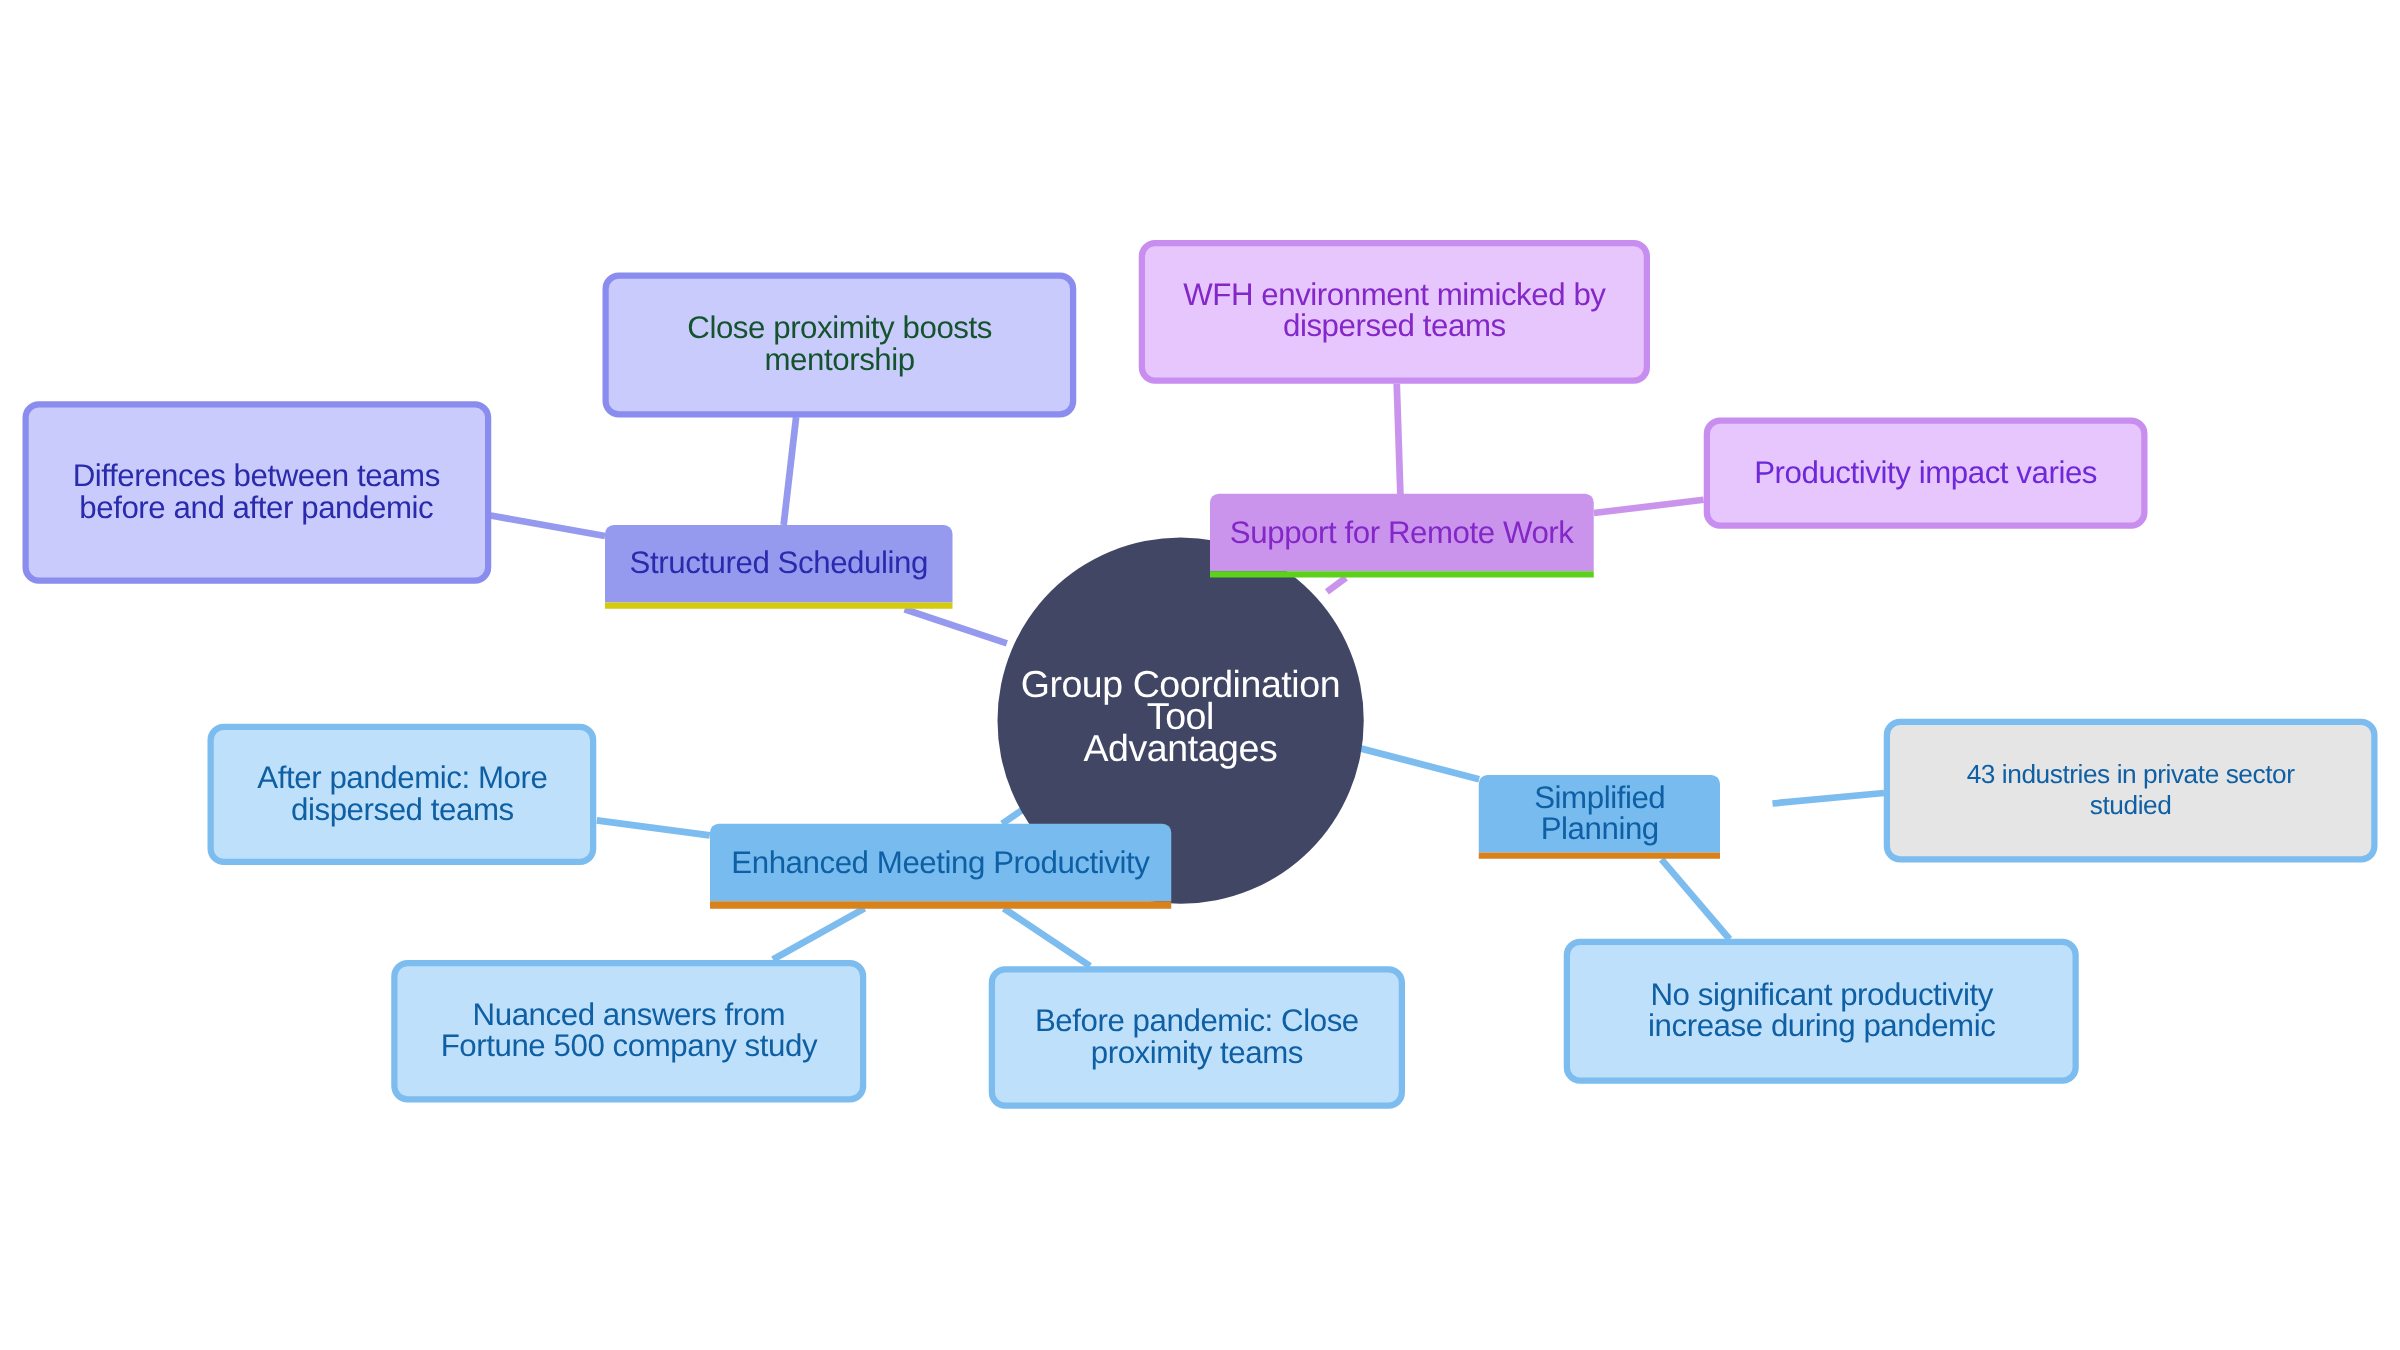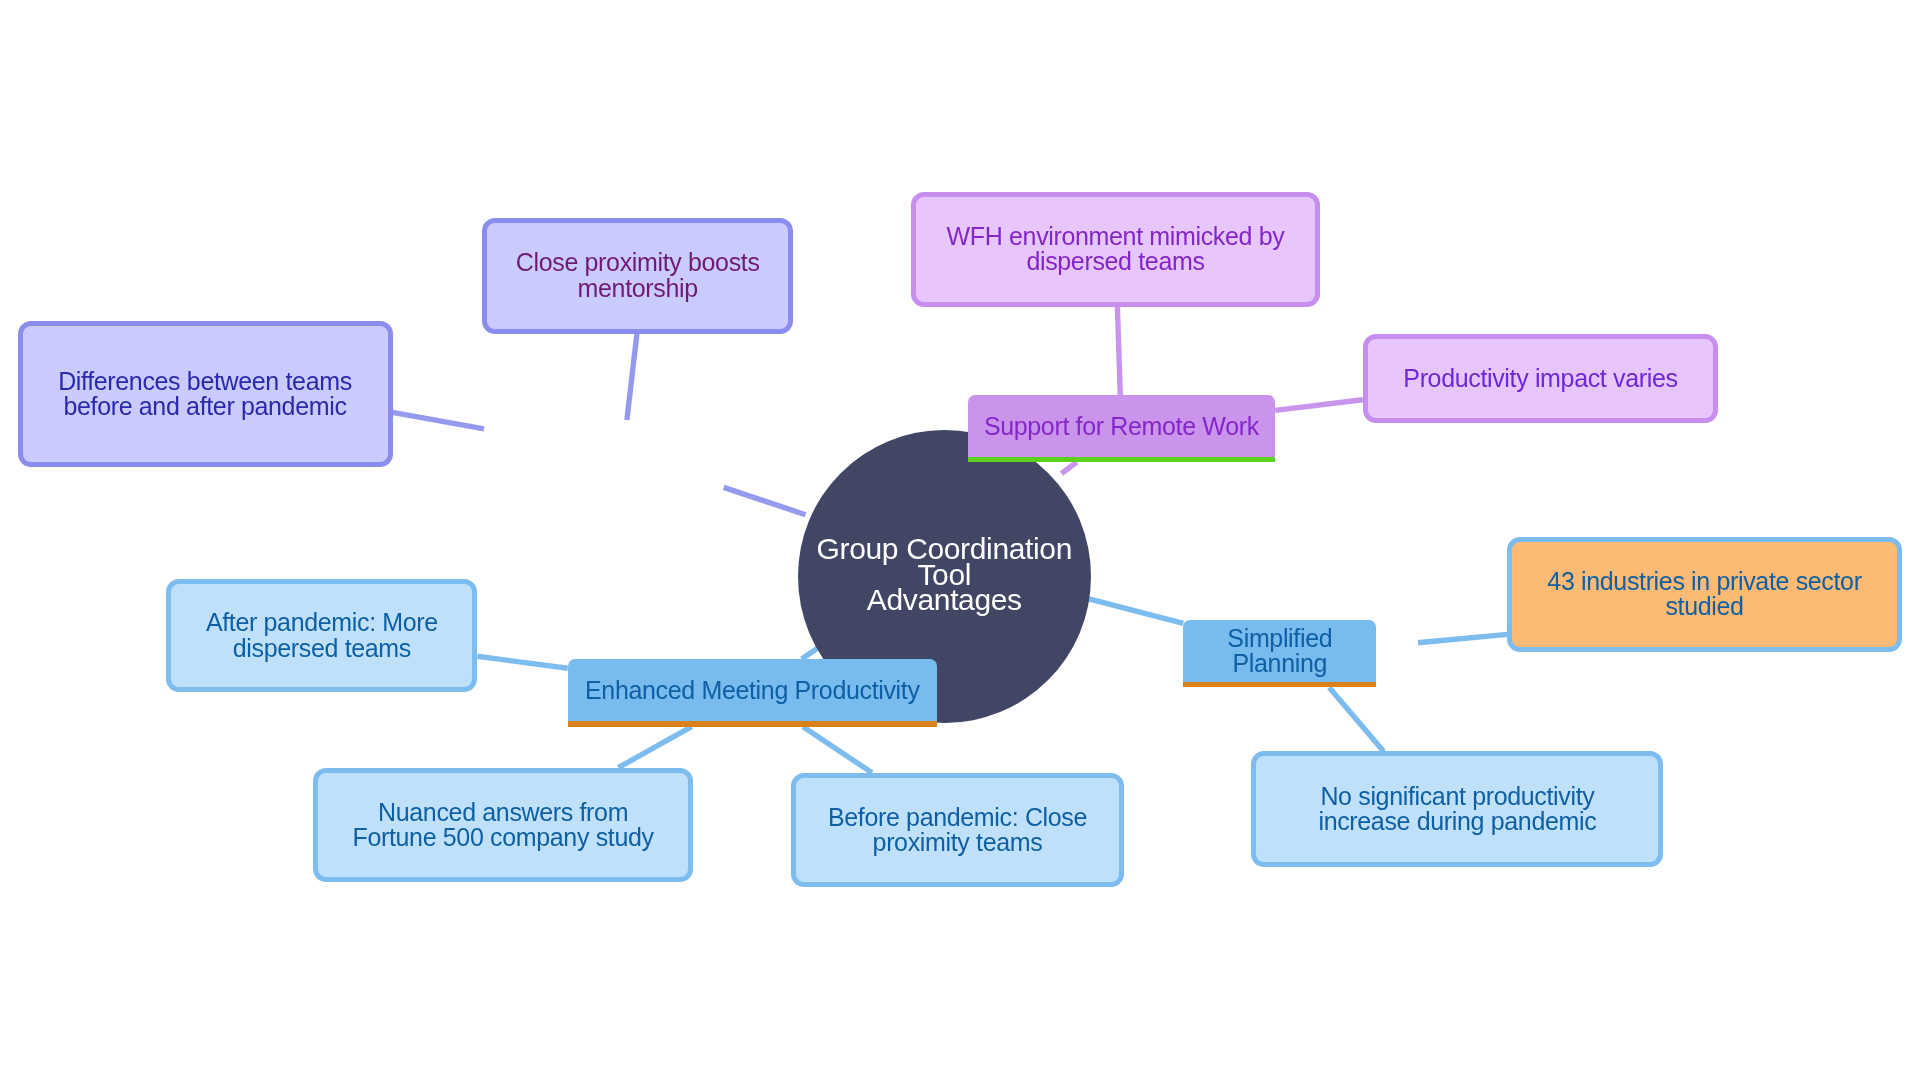--- a/index.html
+++ b/index.html
@@ -40,21 +40,21 @@
 
   <div id="root-node" style="background-color: rgb(65, 70, 101); color: rgb(255, 255, 255); left: 797.9px; top: 430px; height: 292.8px; width: 292.8px; font-size: 30px;">
     <span class="lbl" style="transform: translateY(-2.5px); letter-spacing: -0.35px; line-height: 25.3px;">Group Coordination Tool
 Advantages</span>
   </div>
 
   <div class="node leaf" style="left: 17.5px; top: 321px; width: 375px; height: 146px; background-color: rgb(201, 203, 252); border-color: rgb(138, 140, 238); border-width: 5.1px; color: rgb(42, 42, 172); font-size: 25px;">
     <span class="lbl" style="letter-spacing: -0.35px; line-height: 25.3px;">Differences between teams
 before and after pandemic</span>
   </div>
-  <div class="node leaf" style="left: 482.2px; top: 217.8px; width: 311px; height: 115.9px; background-color: rgb(201, 203, 252); border-color: rgb(138, 140, 238); border-width: 5.1px; color: #701a75; font-size: 25px;">
+  <div class="node leaf" style="left: 482.2px; top: 217.8px; width: 379px; height: 115.9px; background-color: rgb(201, 203, 252); border-color: rgb(138, 140, 238); border-width: 5.1px; color: #14532d; font-size: 25px;">
     <span class="lbl" style="letter-spacing: -0.35px; line-height: 25.3px;">Close proximity boosts
 mentorship</span>
   </div>
   <div class="node leaf" style="left: 911px; top: 191.5px; width: 409px; height: 115.5px; background-color: rgb(230, 198, 252); border-color: rgb(199, 141, 239); border-width: 5.1px; color: rgb(132, 39, 200); font-size: 25px;">
     <span class="lbl" style="letter-spacing: -0.35px; line-height: 25.3px;">WFH environment mimicked by
 dispersed teams</span>
   </div>
   <div class="node leaf" style="left: 1362.9px; top: 333.6px; width: 355.2px; height: 89.9px; background-color: rgb(230, 198, 252); border-color: rgb(199, 141, 239); border-width: 5.1px; color: #6d28d9; font-size: 25px;">
     <span class="lbl" style="letter-spacing: -0.35px; line-height: 25.3px;">Productivity impact varies</span>
   </div>
@@ -63,29 +63,33 @@
 dispersed teams</span>
   </div>
   <div class="node leaf" style="left: 313px; top: 767.6px; width: 380.2px; height: 114.8px; background-color: rgb(191, 224, 251); border-color: rgb(125, 188, 238); border-width: 5.1px; color: rgb(14, 95, 163); font-size: 25px;">
     <span class="lbl" style="letter-spacing: -0.35px; line-height: 25.3px;">Nuanced answers from
 Fortune 500 company study</span>
   </div>
   <div class="node leaf" style="left: 790.8px; top: 772.8px; width: 333.4px; height: 114.1px; background-color: rgb(191, 224, 251); border-color: rgb(125, 188, 238); border-width: 5.1px; color: rgb(14, 95, 163); font-size: 25px;">
     <span class="lbl" style="letter-spacing: -0.35px; line-height: 25.3px;">Before pandemic: Close
 proximity teams</span>
   </div>
-  <div class="node leaf" style="left: 1507.2px; top: 537px; width: 394.6px; height: 114.5px; background-color: #fdba74; border-color: rgb(125, 188, 238); border-width: 5.1px; color: rgb(14, 95, 163); font-size: 25px;">
+  <div class="node leaf" style="left: 1507.2px; top: 575px; width: 394.6px; height: 114.5px; background-color: #e5e5e5; border-color: rgb(125, 188, 238); border-width: 5.1px; color: rgb(14, 95, 163); font-size: 21px;">
     <span class="lbl" style="letter-spacing: -0.35px; line-height: 25.3px;">43 industries in private sector
 studied</span>
   </div>
   <div class="node leaf" style="left: 1251.4px; top: 751.4px; width: 412px; height: 115.4px; background-color: rgb(191, 224, 251); border-color: rgb(125, 188, 238); border-width: 5.1px; color: rgb(14, 95, 163); font-size: 25px;">
     <span class="lbl" style="letter-spacing: -0.35px; line-height: 25.3px;">No significant productivity
 increase during pandemic</span>
   </div>
 
+  <div class="node branch" style="left: 484px; top: 420px; width: 278px; height: 62px; background-color: rgb(149, 154, 238); color: rgb(42, 42, 172); font-size: 25px;">
+    <span class="lbl" style="letter-spacing: -0.35px; line-height: 25.3px;">Structured Scheduling</span>
+    <div class="accent-bar" style="background-color: rgb(211, 203, 12); height: 5.4px; bottom: -5.4px;"></div>
+  </div>
   <div class="node branch" style="left: 967.6px; top: 395.4px; width: 307.5px; height: 61.6px; background-color: rgb(203, 148, 236); color: rgb(132, 39, 200); font-size: 25px;">
     <span class="lbl" style="letter-spacing: -0.35px; line-height: 25.3px;">Support for Remote Work</span>
     <div class="accent-bar" style="background-color: rgb(92, 209, 28); height: 5.2px; bottom: -5.2px;"></div>
   </div>
   <div class="node branch" style="left: 567.8px; top: 659px; width: 369px; height: 62.3px; background-color: rgb(120, 187, 239); color: rgb(14, 95, 163); font-size: 25px;">
     <span class="lbl" style="letter-spacing: -0.35px; line-height: 25.3px;">Enhanced Meeting Productivity</span>
     <div class="accent-bar" style="background-color: rgb(216, 130, 28); height: 5.4px; bottom: -5.4px;"></div>
   </div>
   <div class="node branch" style="left: 1183.3px; top: 620.4px; width: 193px; height: 61.8px; background-color: rgb(120, 187, 239); color: rgb(14, 95, 163); font-size: 25px; justify-content: flex-end;">
     <span class="lbl" style="letter-spacing: -0.35px; line-height: 25.3px;">Simplified Planning</span>

